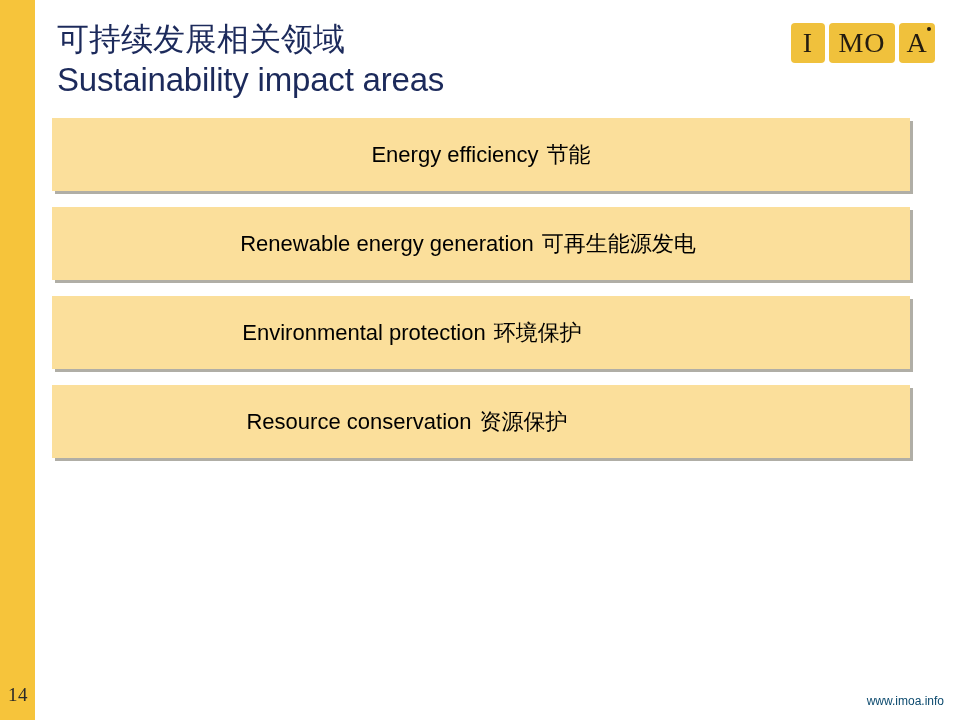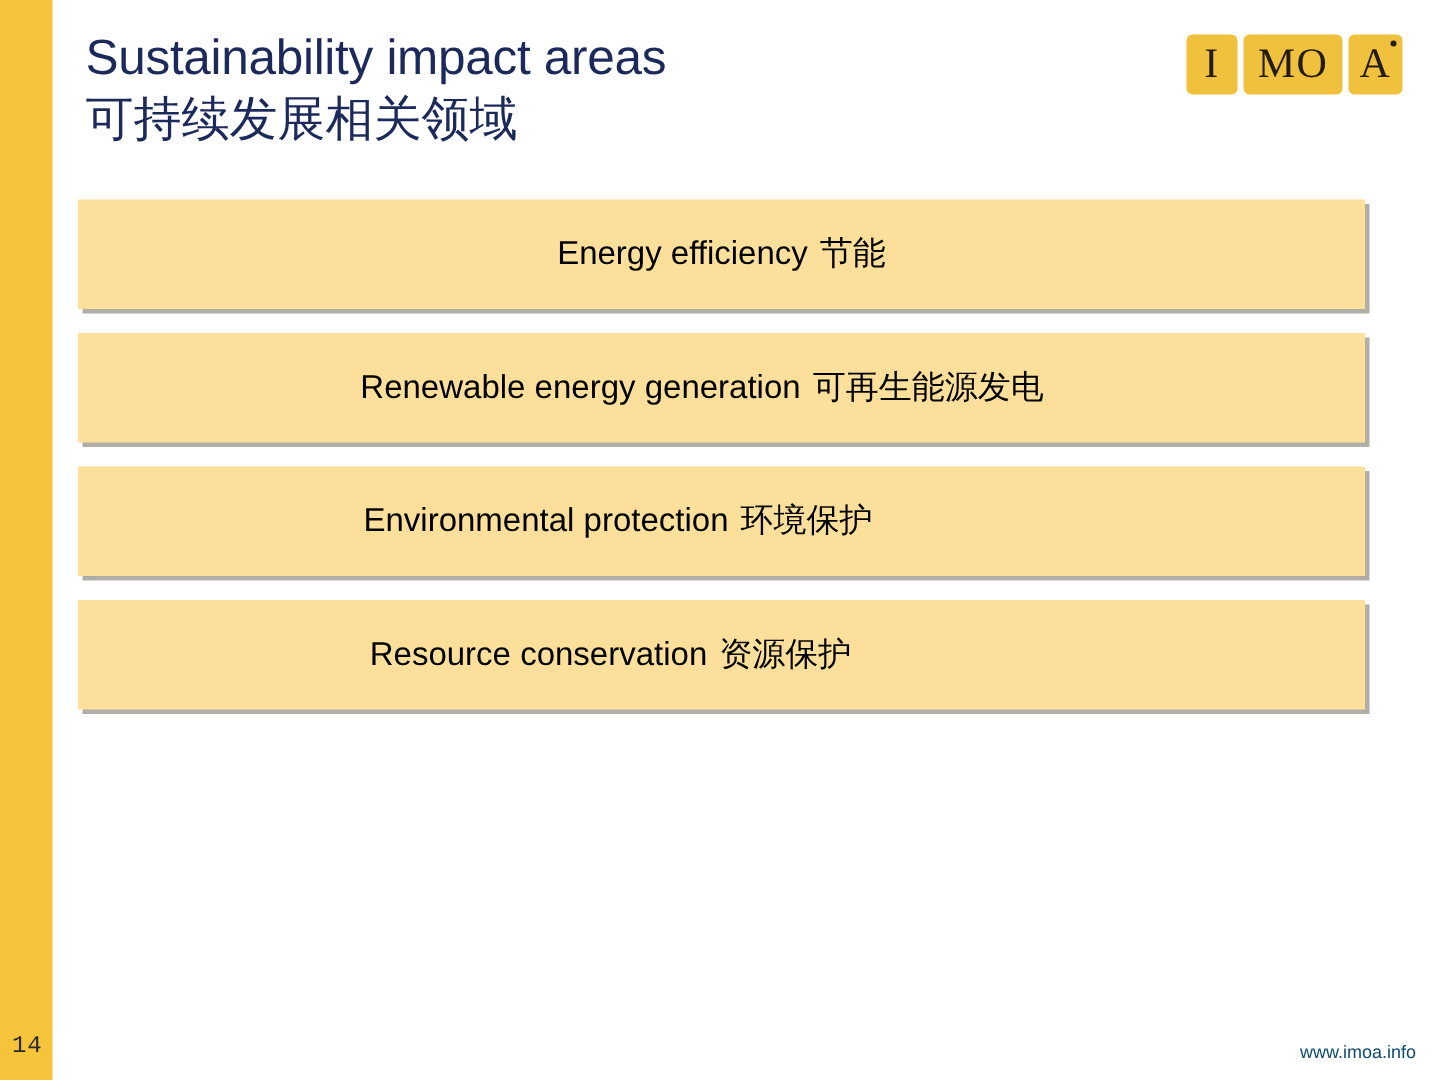--- a/index.html
+++ b/index.html
@@ -22,23 +22,23 @@
     left: 0;
     top: 0;
     width: 35px;
     height: 720px;
     background: #F6C43B;
   }
   #page-number {
     position: absolute;
     left: 8px;
     bottom: 14px;
-    font-size: 16px;
+    font-size: 19px;
     color: #2a2a2a;
-    font-family: Liberation Mono, monospace;
+    font-family: Liberation Serif, serif;
     letter-spacing: 0.5px;
   }
 
   
   #title-block {
     position: absolute;
     left: 57px;
     top: 18px;
     width: 700px;
   }
@@ -96,21 +96,21 @@
     width: 4px;
     height: 4px;
     border-radius: 50%;
     background: #241c10;
   }
 
   
   #bands {
     position: absolute;
     left: 52px;
-    top: 133px;
+    top: 118px;
     width: 858px;
   }
   .band {
     position: relative;
     background: #FBDF9B;
     box-sizing: border-box;
     margin-bottom: 16px;
     box-shadow: 3px 3px 0 0 rgba(150,147,136,0.75);
     display: flex;
     align-items: center;
@@ -146,22 +146,22 @@
   }
 </style>
 </head>
 <body>
 
 <div id="sidebar">
   <div id="page-number">14</div>
 </div>
 
 <div id="title-block">
+  <div id="title-zh">可持续发展相关领域</div>
   <div id="title-en">Sustainability impact areas</div>
-  <div id="title-zh">可持续发展相关领域</div>
 </div>
 
 <div id="logo">
   <div class="logo-tile t-i">
     <span class="logo-letter">I</span>
   </div>
   <div class="logo-tile t-mo">
     <span class="logo-letter">MO</span>
   </div>
   <div class="logo-tile t-a">

